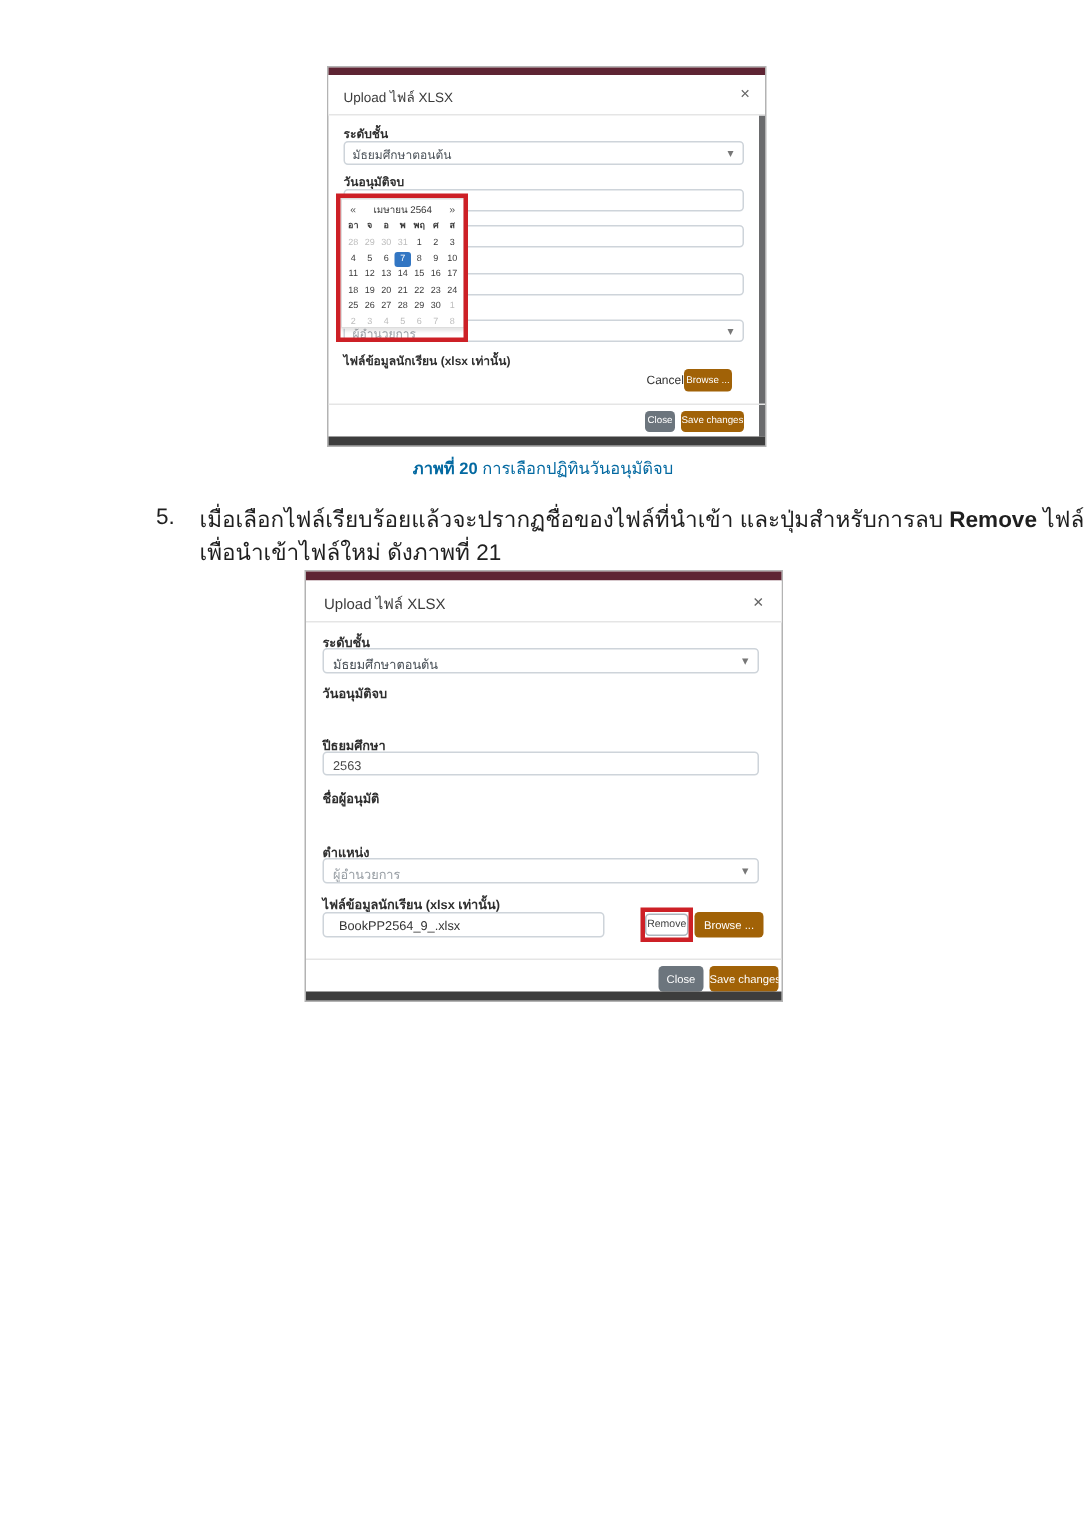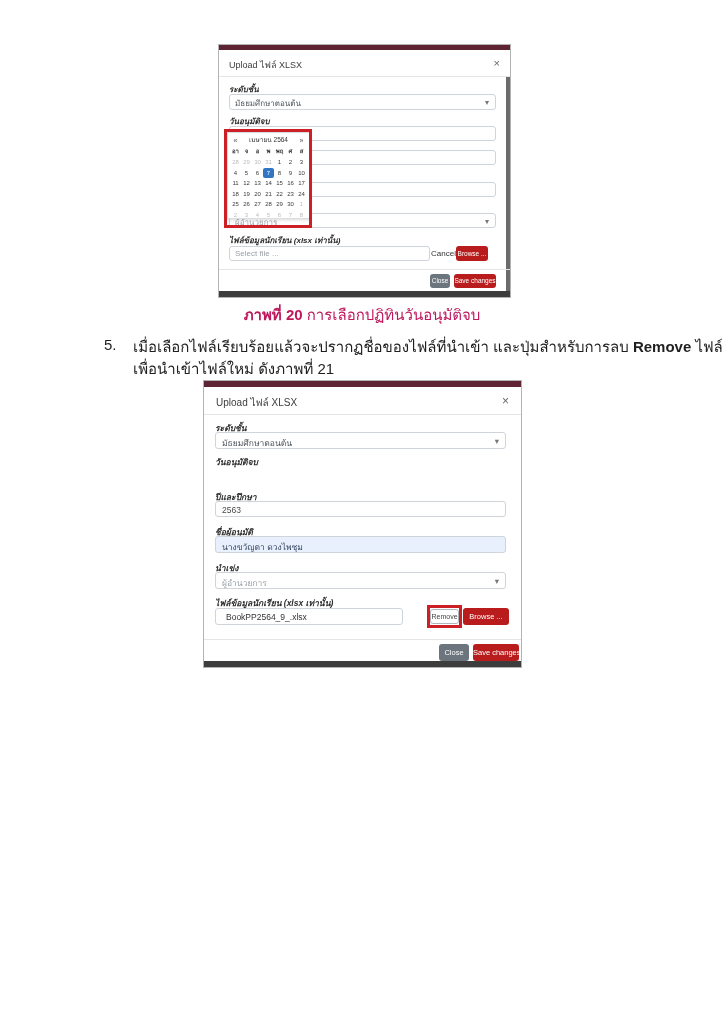--- a/index.html
+++ b/index.html
@@ -9,28 +9,28 @@
   
   .shot { position:absolute; background:#fff; border:1px solid #b3b3b3; }
   .edge-maroon { position:absolute; left:0; right:0; top:0; background:#5e2433; }
   .edge-dark-bottom { position:absolute; left:0; right:0; bottom:0; background:#3d3d3d; }
   .edge-dark-right { position:absolute; right:0; background:#6a6b6d; }
 
   .m-header { position:absolute; left:0; right:0; border-bottom:1px solid #e5e5e5; background:#fff; }
   .m-title { position:absolute; color:#3c3c3c; }
   .m-close { position:absolute; color:#666; cursor:pointer; }
 
-  .f-label { position:absolute; font-weight:bold; color:#2f2f2f; white-space:nowrap;font-style:italic; }
+  .f-label { position:absolute; font-weight:bold; color:#2f2f2f; white-space:nowrap; }
   .f-input, .f-select { position:absolute; background:#fff; border:1px solid #ced4da; border-radius:3px; color:#495057; white-space:nowrap; overflow:hidden; }
   .f-select .caret { position:absolute; right:6px; top:50%; transform:translateY(-50%); color:#777; }
   .placeholder { color:#9aa0a6;text-align:right; }
   .filled { color:#4a4a4a; }
 
   .btn { position:absolute; border-radius:3px; text-align:center; color:#fff; white-space:nowrap; overflow:hidden; cursor:pointer; }
-  .btn-blue { background:#b91c1c; }
+  .btn-blue { background:#a16207; }
   .btn-gray { background:#6c757d; }
   .btn-light { background:#fff; border:1px solid #adb5bd; color:#444; }
   .footer-line { position:absolute; left:0; right:0; border-top:1px solid #e5e5e5; }
 
   .red-rect { position:absolute; border:3px solid #cd2026; background:transparent; z-index:30; }
 
   
   #shot1 { left:218px; top:44px; width:293px; height:254px; }
   #shot1 .edge-maroon { height:5px; }
   #shot1 .edge-dark-right { top:5px; bottom:6px; width:4px; }
@@ -59,21 +59,21 @@
   #shot2 .edge-maroon { height:6px; }
   #shot2 .edge-dark-bottom { height:6px; }
   #shot2 .m-header { top:6px; height:28px; }
   #shot2 .m-title { left:12px; top:14px; font-size:10px; }
   #shot2 .m-close { right:12px; top:13px; font-size:12px; }
   #shot2 .f-label { font-size:8.5px; }
   #shot2 .f-input, #shot2 .f-select { left:11px; right:15px; font-size:8.5px; padding:3px 6px; }
   #red-rect-remove { left:223px; top:224px; width:35px; height:23px; }
 
   
-  .caption { position:absolute; width:400px; text-align:center; font-size:15px; color:#be185d; white-space:nowrap; }
+  .caption { position:absolute; width:400px; text-align:center; font-size:11px; color:#0369a1; white-space:nowrap; }
   .caption b { font-weight:bold; }
   .list-number { position:absolute; left:104px; top:336px; font-size:15px; color:#1f1f1f; }
   .list-text { position:absolute; left:133px; top:336px; font-size:15px; color:#1f1f1f; line-height:22px; }
   .list-text .ln { white-space:nowrap; }
   .bold { font-weight:bold; }
 </style>
 </head>
 <body>
 
 <div class="page">
@@ -172,23 +172,20 @@
             <div class="cal-cell cal-day muted">5</div>
             <div class="cal-cell cal-day muted">6</div>
             <div class="cal-cell cal-day muted">7</div>
             <div class="cal-cell cal-day muted">8</div>
           </div>
         </div>
     </div>
     <div id="red-rect-cal" class="red-rect"></div>
 
     <div class="f-label" style="left:10px; top:189px;">ไฟล์ข้อมูลนักเรียน (xlsx เท่านั้น)</div>
-    <div class="f-input" style="left:10px; right:auto; width:201px; top:201px; height:15px;">
-      <span class="placeholder">Select file ...</span>
-    </div>
     <div style="position:absolute; left:212px; top:204px; font-size:8px; color:#333;">Cancel</div>
     <div class="btn btn-blue" style="left:237px; top:201px; width:32px; height:15px; font-size:6.5px; line-height:15px;">Browse ...</div>
 
     <div class="footer-line" style="top:224px;"></div>
     <div class="btn btn-gray" style="left:211px; top:229px; width:20px; height:14px; font-size:6.5px; line-height:14px;">Close</div>
     <div class="btn btn-blue" style="left:235px; top:229px; width:42px; height:14px; font-size:6.5px; line-height:14px;">Save changes</div>
 
     <div class="edge-dark-bottom"></div>
   </div>
 
@@ -210,31 +207,28 @@
     <div class="m-close">×</div>
 
     <div class="f-label" style="left:11px; top:40px;">ระดับชั้น</div>
     <div class="f-select" style="top:51px; height:17px;">
       <span>มัธยมศึกษาตอนต้น</span>
       <span class="caret">▾</span>
     </div>
 
     <div class="f-label" style="left:11px; top:74px;">วันอนุมัติจบ</div>
 
-    <div class="f-label" style="left:11px; top:109px;">ปีและปึกษา</div>
+    <div class="f-label" style="left:11px; top:109px;">ปีธยมศึกษา</div>
     <div class="f-input" style="top:120px; height:16px;">
       <span class="filled">2563</span>
     </div>
 
     <div class="f-label" style="left:11px; top:144px;">ชื่อผู้อนุมัติ</div>
-    <div class="f-input" style="top:155px; height:17px; background:#e8f0fe;">
-      <span style="color:#33435c;">นางขวัญตา ดวงไพชุม</span>
-    </div>
-
-    <div class="f-label" style="left:11px; top:180px;">นำเข่ง</div>
+
+    <div class="f-label" style="left:11px; top:180px;">ตำแหน่ง</div>
     <div class="f-select" style="top:191px; height:17px;">
       <span class="placeholder">ผู้อำนวยการ</span>
       <span class="caret">▾</span>
     </div>
 
     <div class="f-label" style="left:11px; top:215px;">ไฟล์ข้อมูลนักเรียน (xlsx เท่านั้น)</div>
     <div class="f-input" style="left:11px; right:auto; width:188px; top:227px; height:17px; padding-left:10px;">
       <span class="filled" style="color:#333;">BookPP2564_9_.xlsx</span>
     </div>
     <div class="btn btn-light" style="left:226px; top:228px; width:29px; height:15px; font-size:7px; line-height:13px;">Remove</div>

